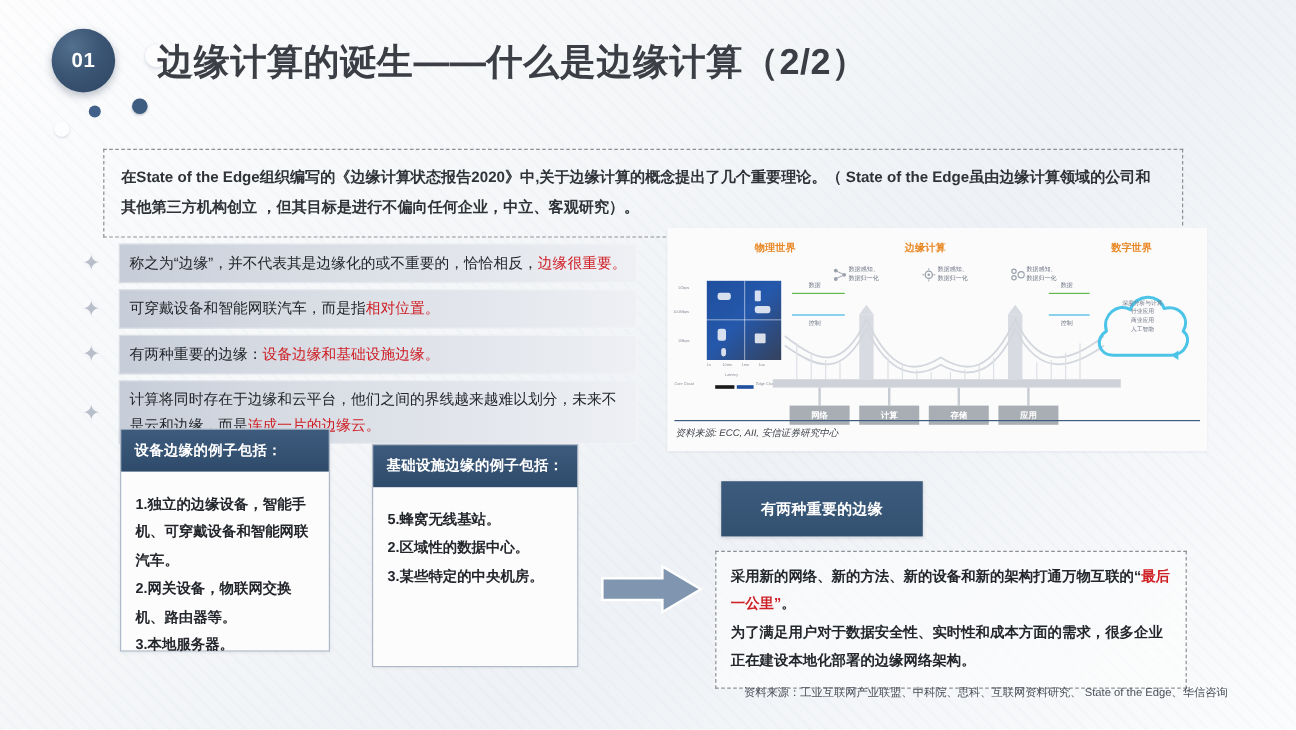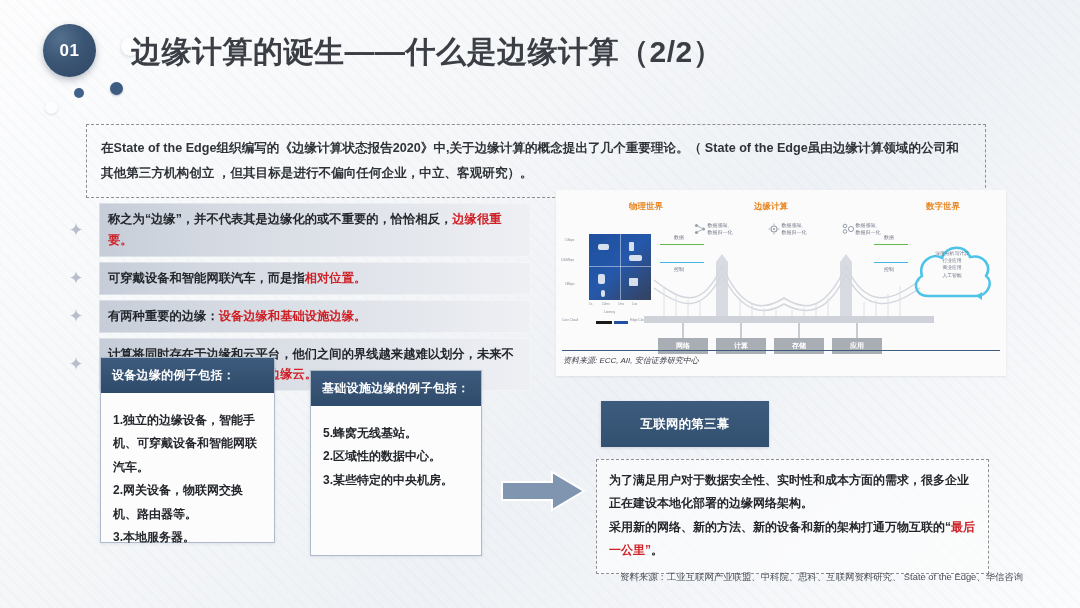--- a/index.html
+++ b/index.html
@@ -47,21 +47,21 @@
 
   
   .bullets{position:absolute;left:66px;top:203px;width:465px;}
   .brow{position:relative;margin-bottom:5px;padding-left:33px;}
   .star{
     position:absolute;left:1px;top:50%;transform:translateY(-50%);
     width:18px;height:18px;color:#b9bfca;font-size:18px;line-height:18px;text-align:center;
   }
   .bbar{
     background:linear-gradient(90deg,#c6cdd8 0%,#d6dbe3 30%,#e3e6ec 70%,#eef0f4 100%);
-    padding:6px 9px;font-size:12.3px;font-weight:bold;color:#23262b;line-height:1.7;
+    padding:6px 9px;font-size:12.3px;font-weight:normal;color:#23262b;line-height:1.7;
     box-shadow:inset 0 0 0 1px rgba(255,255,255,.35);
   }
   .hl{color:#cf2026;}
 
   
   .card{position:absolute;background:#fcfcfd;border:1px solid #aeb9c9;box-sizing:border-box;
         box-shadow:0 1px 3px rgba(80,95,120,.12);}
   .card-hd{
     background:linear-gradient(180deg,#3d5b7d 0%,#2f4b6b 100%);
     color:#fff;font-size:12px;font-weight:bold;padding:9px 11px;letter-spacing:.3px;
@@ -194,27 +194,27 @@
   </div>
 </div>
 
 <div class="arrow">
   <svg width="86" height="42" viewBox="0 0 86 42">
     <polygon points="2,12 52,12 52,2 84,21 52,40 52,30 2,30" fill="#8096b0" stroke="#ffffff" stroke-width="2"></polygon>
   </svg>
 </div>
 
 <div class="act">
-  <span>互联网的第三幕</span>
+  <span>有两种重要的边缘</span>
 </div>
 <div class="actbox">
-  <div>为了满足用户对于数据安全性、实时性和成本方面的需求，很多企业正在建设本地化部署的边缘网络架构。</div>
   <div>
     <span>采用新的网络、新的方法、新的设备和新的架构打通万物互联的“</span><span class="hl">最后一公里”</span><span>。</span>
   </div>
+  <div>为了满足用户对于数据安全性、实时性和成本方面的需求，很多企业正在建设本地化部署的边缘网络架构。</div>
 </div>
 
 <div class="fig">
 
   <div class="fig-lbl" id="fl-phys">物理世界</div>
   <div class="fig-lbl" id="fl-edge">边缘计算</div>
   <div class="fig-lbl" id="fl-dig">数字世界</div>
 
   <div class="fig-mini">
     <i style="left:0;top:32px;width:62px;height:1px;background:rgba(255,255,255,.45)"></i>

